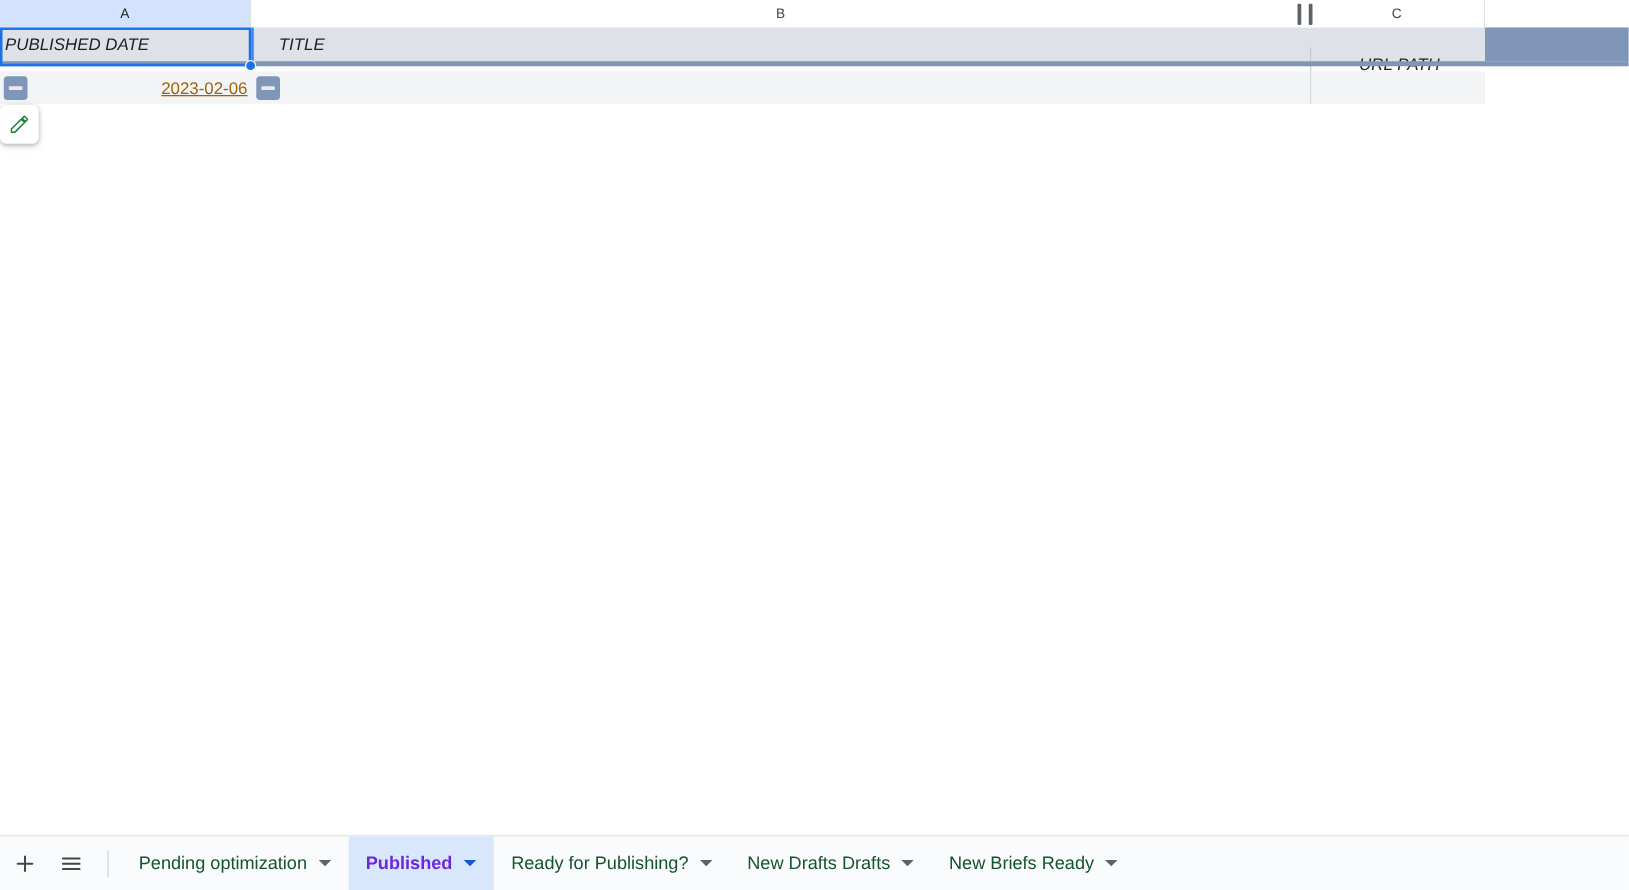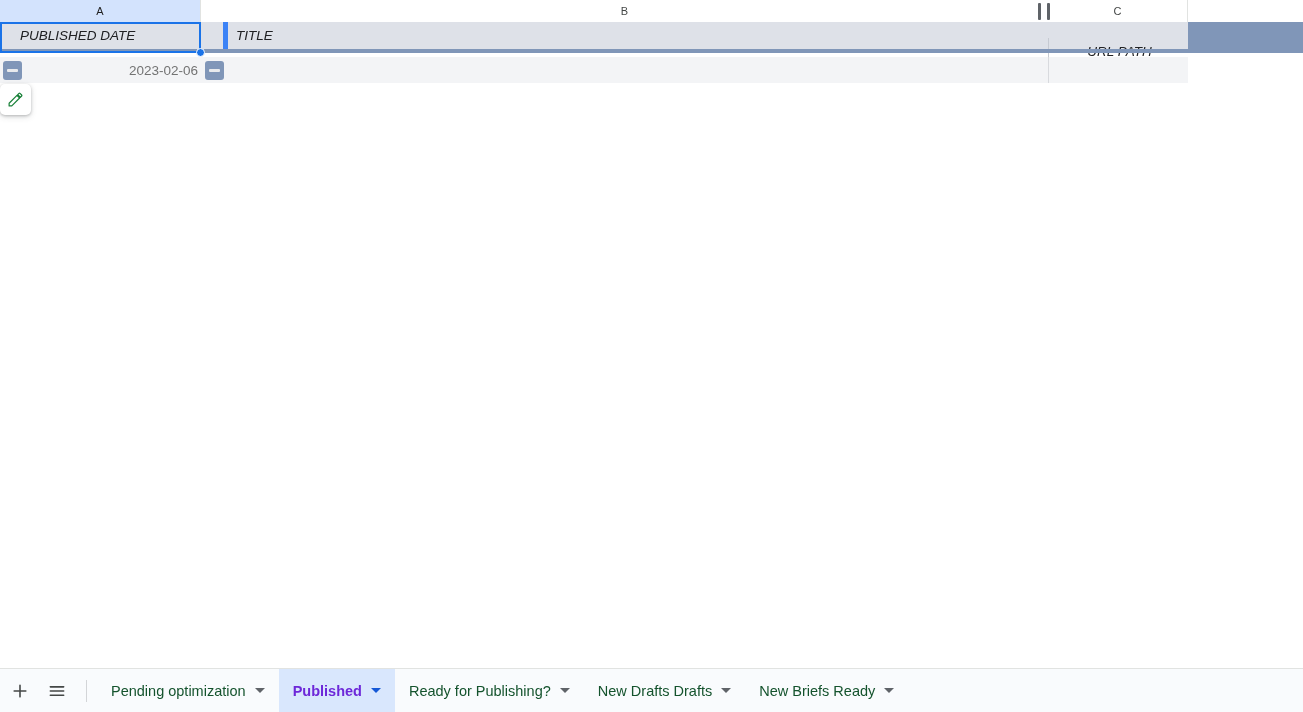--- a/index.html
+++ b/index.html
@@ -103,23 +103,23 @@
     height: 27px;
     box-sizing: border-box;
     display: flex;
     align-items: center;
     font-size: 13.5px;
     font-style: italic;
     color: #202124;
     overflow: hidden;
     white-space: nowrap;
   }
-  .hcell.h-a { left: 0px;    width: 201px; padding-left: 20px; }
-  .hcell.h-b { left: 201px;  width: 847px; padding-left: 8px;
-               border-left: 5px solid #3b82f6; margin-left: 22px; }
+  .hcell.h-a { left: 0px;    width: 201px; padding-left: 4px; }
+  .hcell.h-b { left: 201px;  width: 847px; padding-left: 20px;
+               border-left: 2px solid #3b82f6; }
   .hcell.h-c { left: 1048px; width: 140px; padding-left: 2px;
                border-left: 1px solid #c6cad2;
                justify-content: center; margin-top: 16px; }
   .hcell.h-d {
     left: 1188px; width: 115px; height: 27px;
     background: #8096b8;
   }
 
   
   .cell-selection {
@@ -154,23 +154,24 @@
     background: #f3f4f6;
   }
   .dcell {
     position: absolute;
     top: 0;
     height: 26px;
     box-sizing: border-box;
     display: flex;
     align-items: center;
     font-size: 13.5px;
-    color: #737373;
+    color: #a16207;
     overflow: hidden;
     white-space: nowrap;
+    text-decoration: underline;
   }
   .dcell.d-a {
     left: 0px; width: 201px;
     justify-content: flex-end;
     padding-right: 3px;
   }
   .dcell.d-b {
     left: 201px; width: 847px;
     padding-left: 2px;
   }

